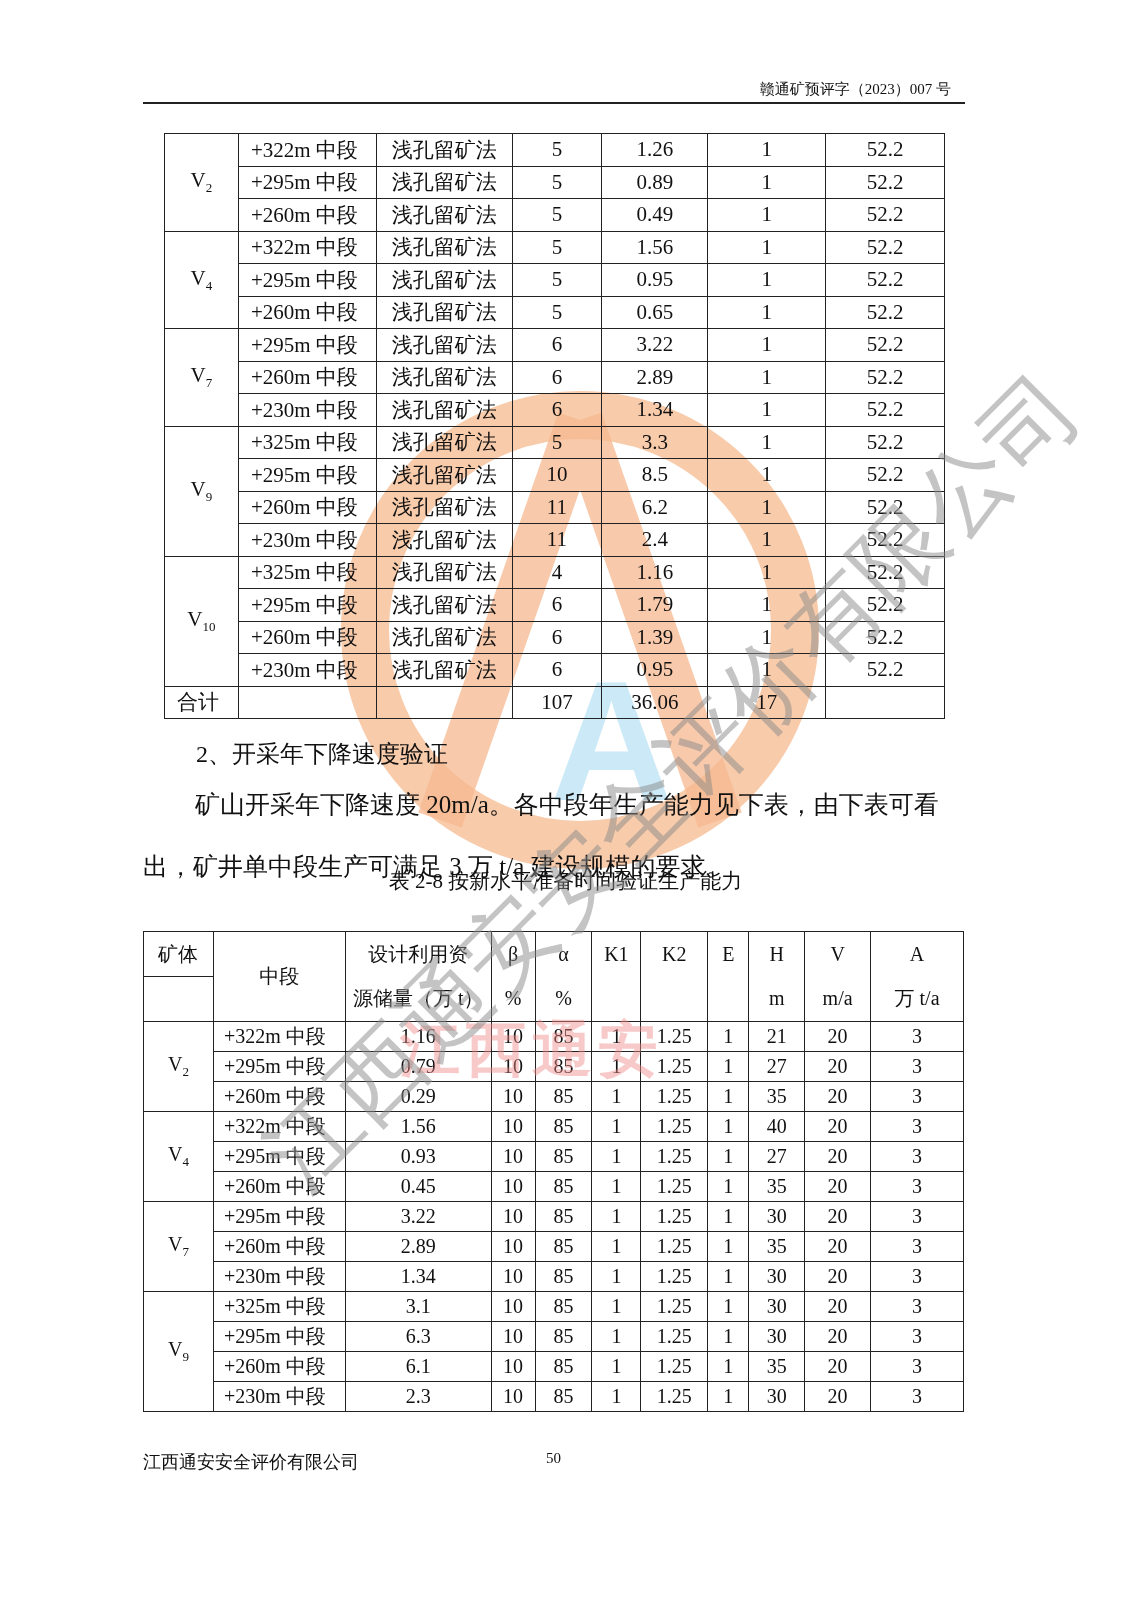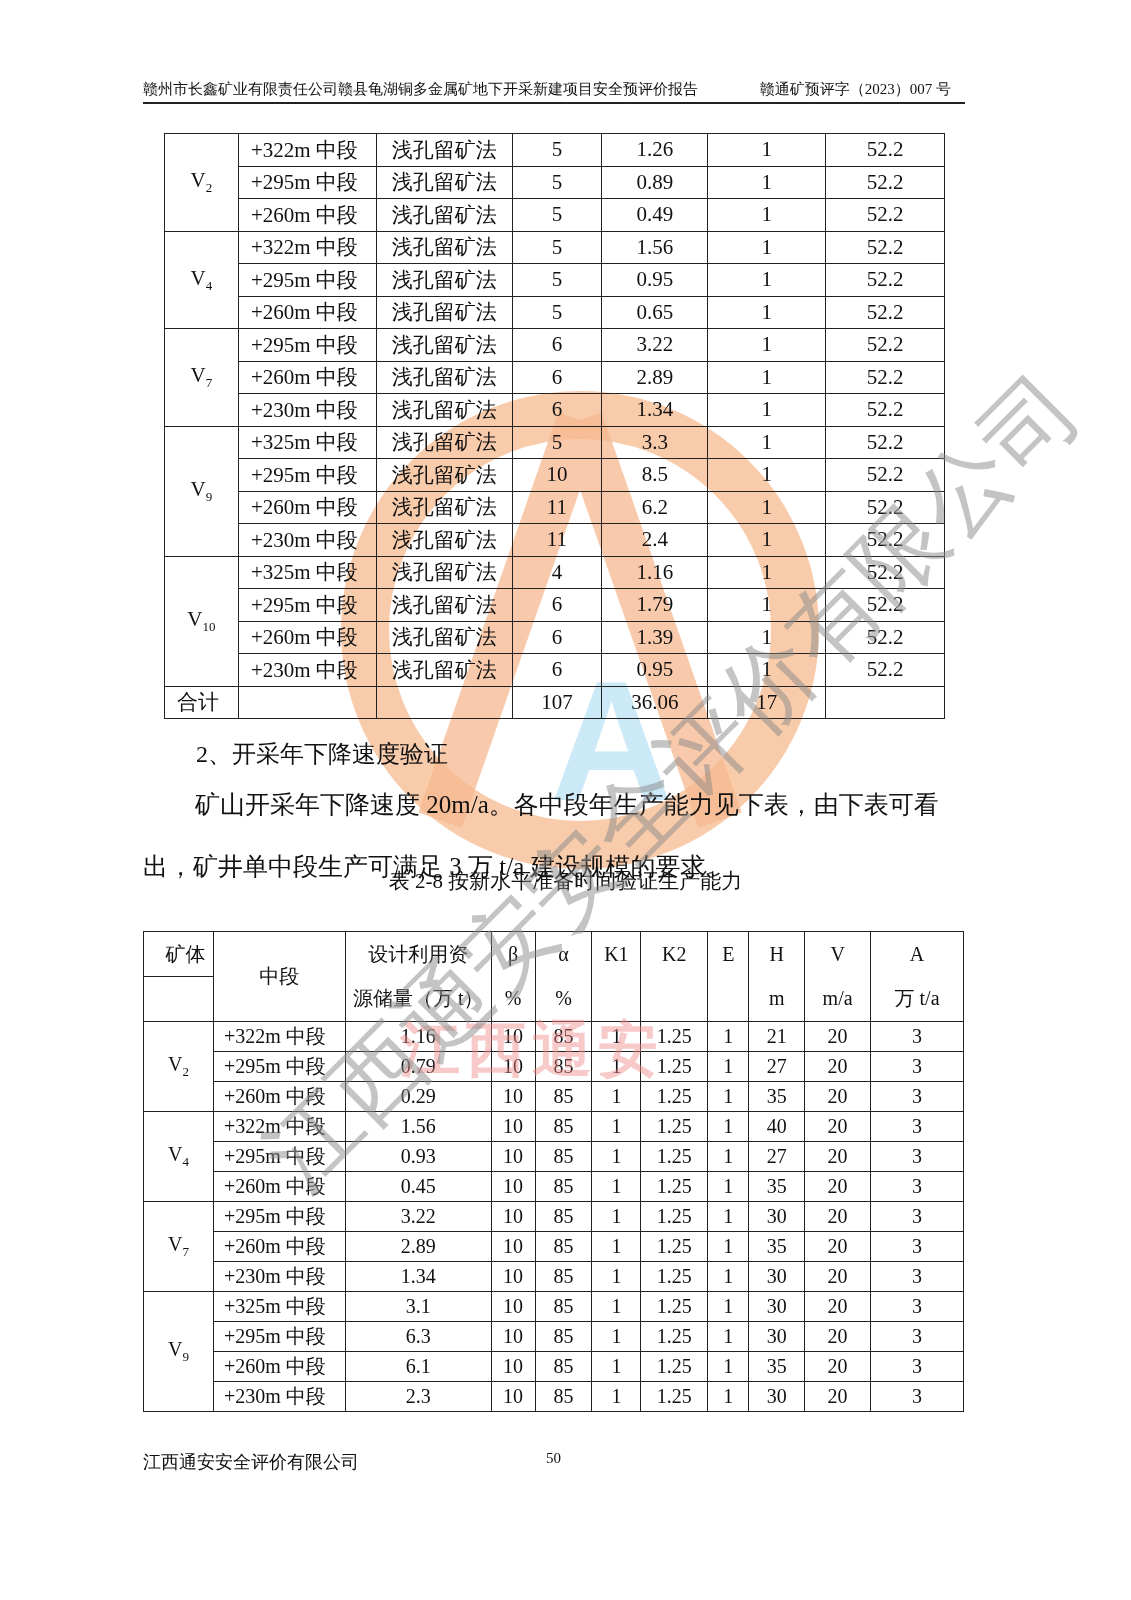--- a/index.html
+++ b/index.html
@@ -27,21 +27,20 @@
   .caption { position:absolute; left:0; width:1131px; top:867px; text-align:center; font-size:21px; font-weight:normal; }
   .footer-l { position:absolute; left:143px; top:1450px; font-size:18px; }
   .footer-n { position:absolute; left:546px; top:1450px; font-size:15px; }
   .wm { position:absolute; pointer-events:none; }
   sub { font-size:13px; }
 </style>
 </head>
 <body>
 
 <div class="header">
-  <span class="left">赣州市长鑫矿业有限责任公司赣县龟湖铜多金属矿地下开采新建项目安全预评价报告</span>
   <span class="right">赣通矿预评字（2023）007 号</span>
 </div>
 
 <svg class="wm" style="left:330px;top:380px;" width="500" height="500" viewBox="0 0 500 500">
   <circle cx="250" cy="250" r="215" fill="none" stroke="#f6b98f" stroke-width="48" opacity="0.75"></circle>
   <path d="M250 40 L110 440 M250 40 L390 440" stroke="#f6b98f" stroke-width="46" opacity="0.75"></path>
   <text x="220" y="420" font-size="170" fill="#8fd0ee" opacity="0.45" font-family="Liberation Sans, sans-serif" font-weight="bold">A</text>
 </svg>
 
 <table id="t1">
@@ -222,21 +221,21 @@
       <col style="width:57px">
       <col style="width:49px">
       <col style="width:67px">
     <col style="width:41px">
       <col style="width:56px">
       <col style="width:66px">
       <col style="width:93px">
   </colgroup>
   <tbody id="t2body">
       <tr class="hd">
-        <td class="nob" style="text-align:center;padding-left:14px">矿体</td>
+        <td class="nob" style="text-align:left;padding-left:14px">矿体</td>
         <td rowspan="2">中段</td>
         <td class="nob" style="">设计利用资</td>
         <td class="nob" style="">β</td>
         <td class="nob" style="">α</td>
         <td class="nob" style="">K1</td>
         <td class="nob" style="">K2</td>
         <td class="nob" style="">E</td>
         <td class="nob" style="">H</td>
         <td class="nob" style="">V</td>
         <td class="nob" style="">A</td>

